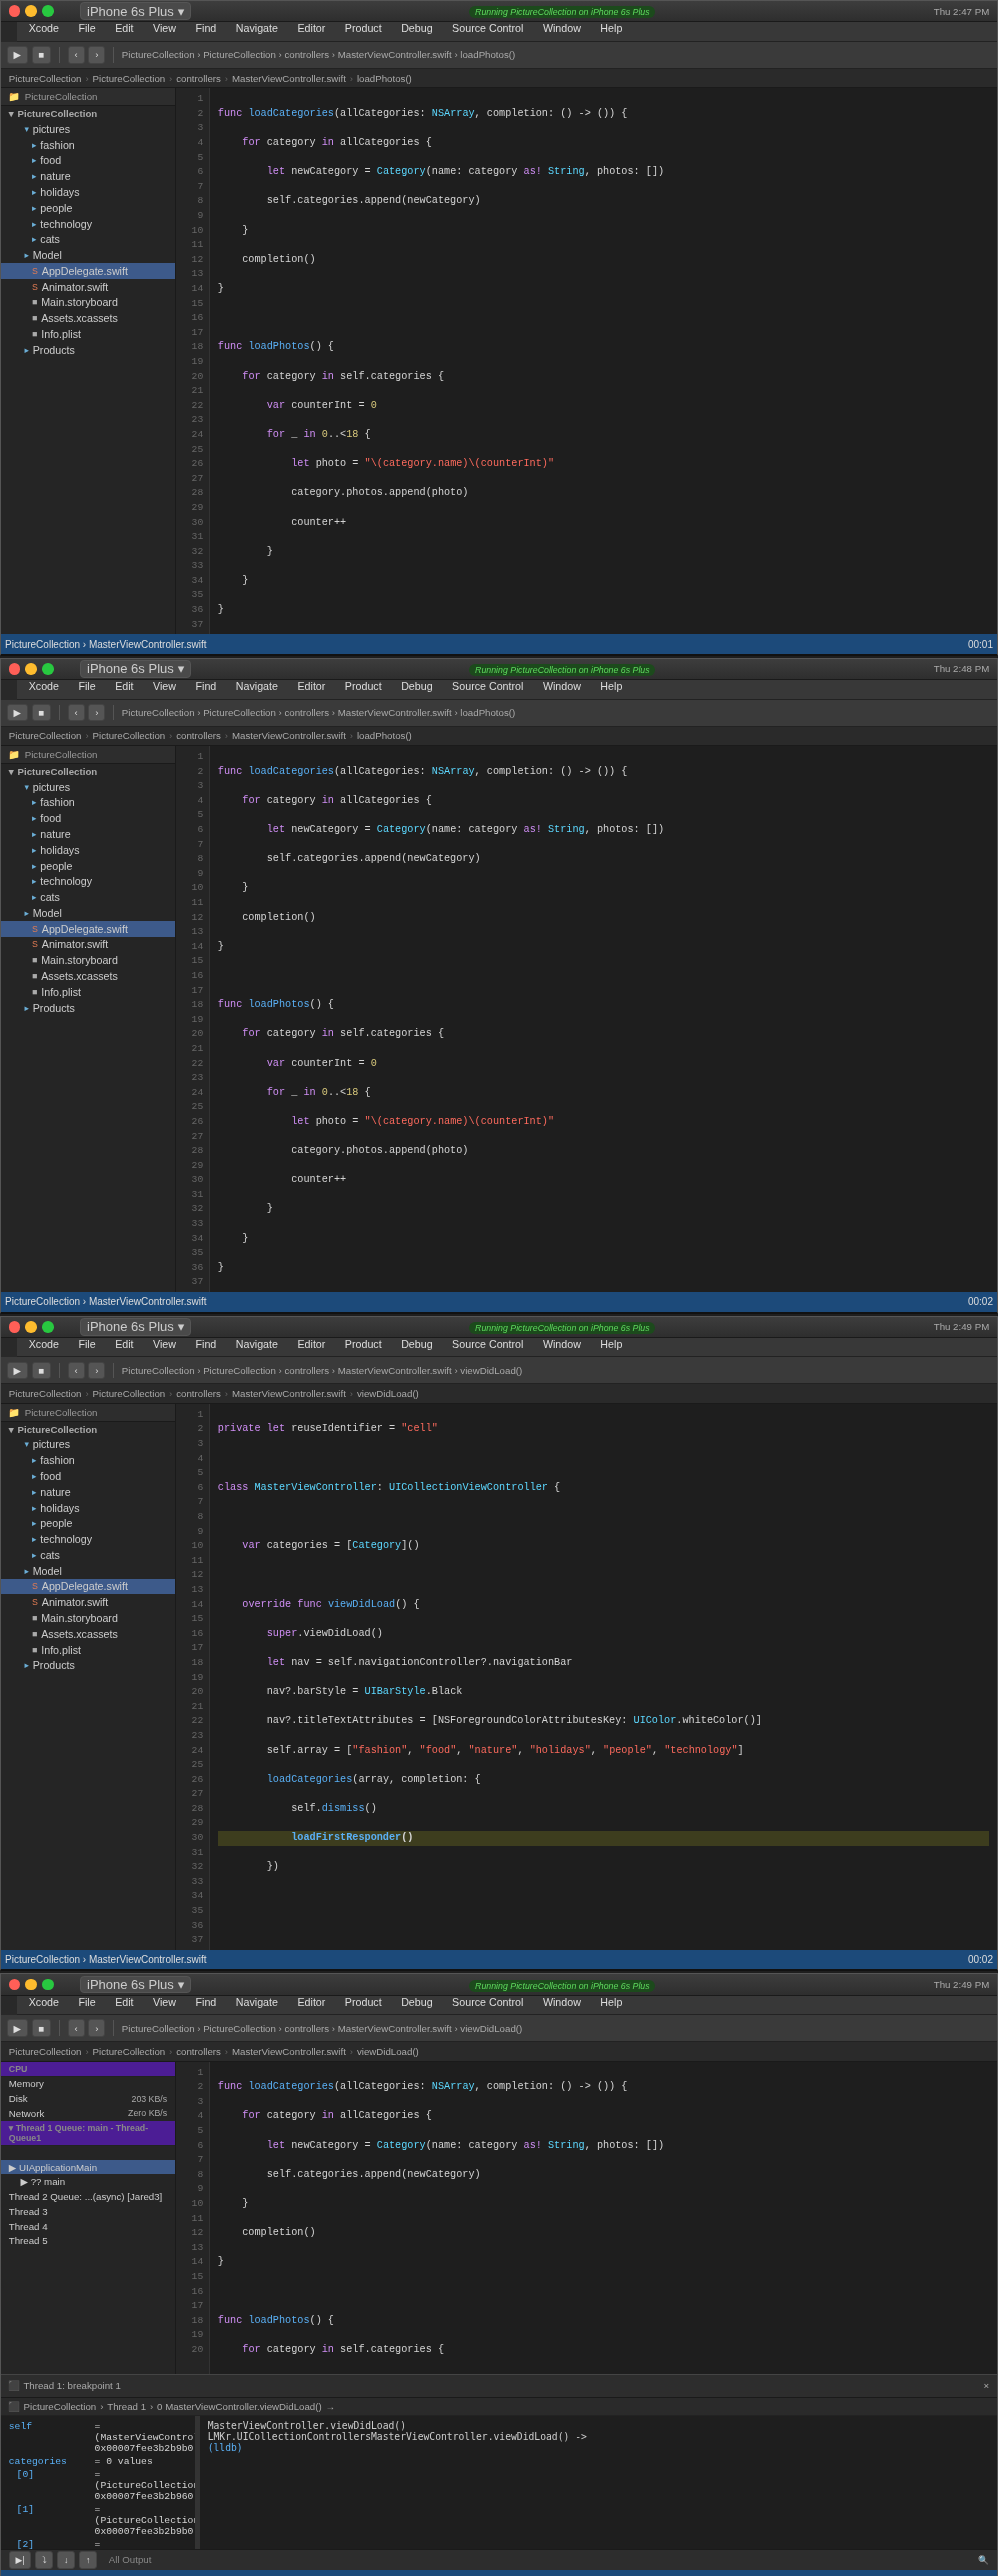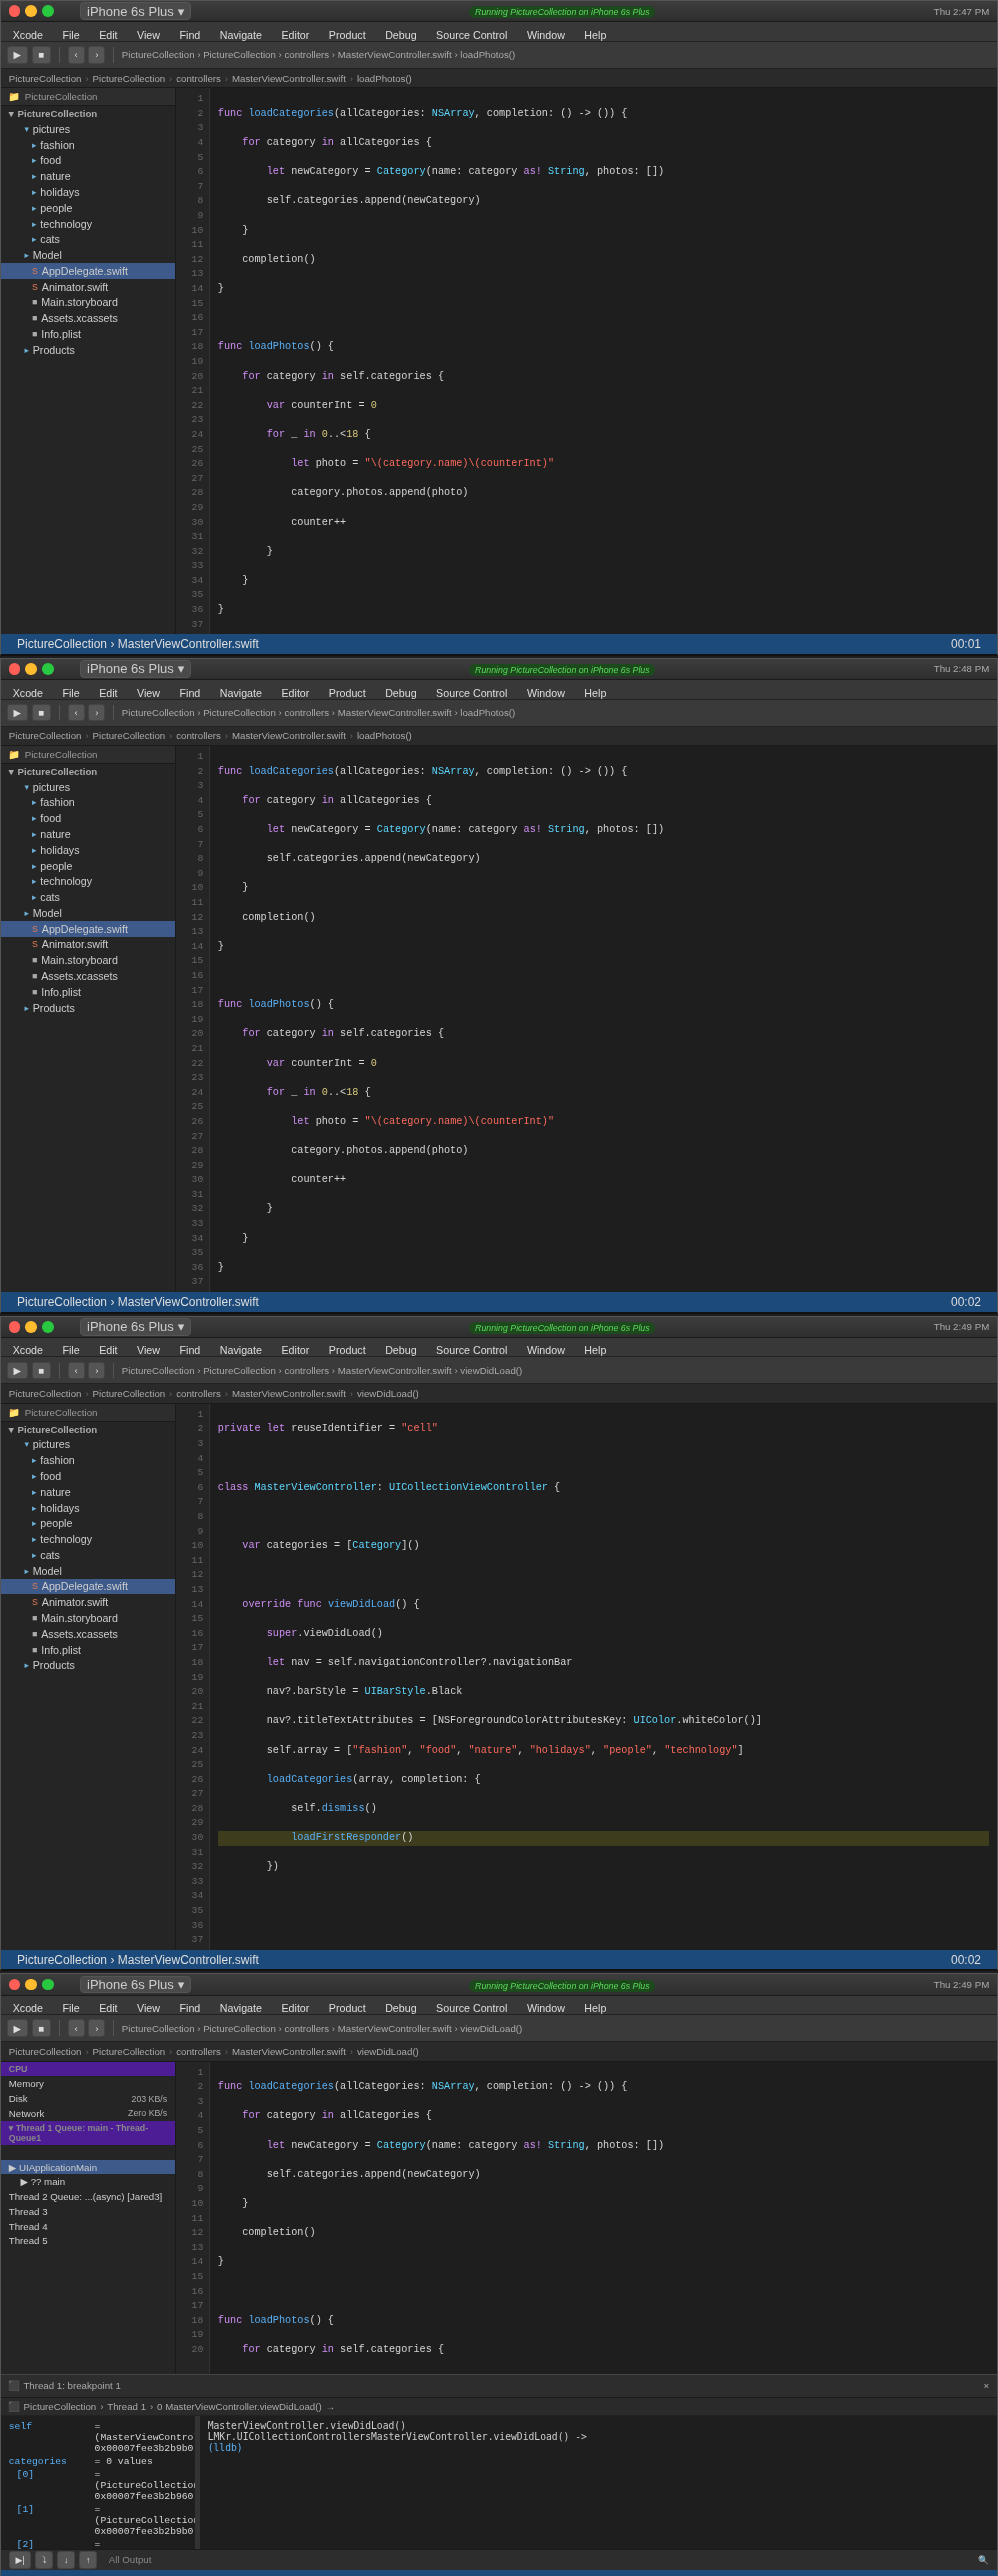--- a/index.html
+++ b/index.html
@@ -58,24 +58,25 @@
       gap: 7.8px;
       font-size: 9.7px;
       color: #aaa;
     }
 
     
     .menu-bar {
       background: #383838;
       height: 19.5px;
       display: flex;
-      align-items: flex-end;
+      align-items: flex-start;
       padding: 0 7.8px;
       gap: 11.7px;
       border-bottom: 1px solid #222;
+      margin-left: 16px;
     }
     .menu-item {
       font-size: 10.7px;
       color: #ddd;
       cursor: pointer;
       padding: 0 3.9px;
     }
 
     
     .toolbar {
@@ -271,23 +272,23 @@
     }
     .var-name { color: #5ab0f5; min-width: 78px; }
     .var-value { color: #d4d4d4; }
 
     
     .status-bar {
       background: #1c4a7a;
       height: 19.5px;
       display: flex;
       align-items: center;
-      padding: 0 16px;
+      padding: 0 4px;
       gap: 7.8px;
-      font-size: 12px;
+      font-size: 10px;
       color: #ddd;
     }
     .status-bar-right {
       margin-left: auto;
       display: flex;
       gap: 7.8px;
       align-items: center;
     }
 
     
@@ -991,21 +992,21 @@
 <span class="ln">    <span class="kw">var</span> categories = [<span class="tp">Category</span>]()</span>
 <span class="ln"> </span>
 <span class="ln">    <span class="kw">override func</span> <span class="fn">viewDidLoad</span>() {</span>
 <span class="ln">        <span class="kw">super</span>.viewDidLoad()</span>
 <span class="ln">        <span class="kw">let</span> nav = self.navigationController?.navigationBar</span>
 <span class="ln">        nav?.barStyle = <span class="tp">UIBarStyle</span>.Black</span>
 <span class="ln">        nav?.titleTextAttributes = [NSForegroundColorAttributesKey: <span class="tp">UIColor</span>.whiteColor()]</span>
 <span class="ln">        self.array = [<span class="str">"fashion"</span>, <span class="str">"food"</span>, <span class="str">"nature"</span>, <span class="str">"holidays"</span>, <span class="str">"people"</span>, <span class="str">"technology"</span>]</span>
 <span class="ln">        <span class="fn">loadCategories</span>(array, completion: {</span>
 <span class="ln">            self.<span class="fn">dismiss</span>()</span>
-<span class="ln" style="background:#3d3d1e;">            <span class="fn">loadFirstResponder</span>()</span>
+<span class="ln" style="background:#3d3d1e;font-weight:bold;">            <span class="fn">loadFirstResponder</span>()</span>
 <span class="ln">        })</span>
 <span class="ln"> </span>
 <span class="ln"> </span>
         
 
 
 
 
 
 

